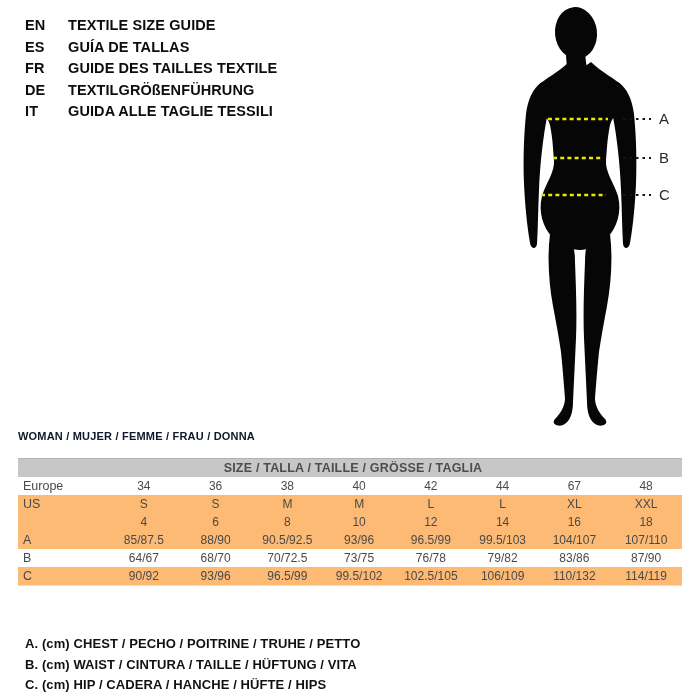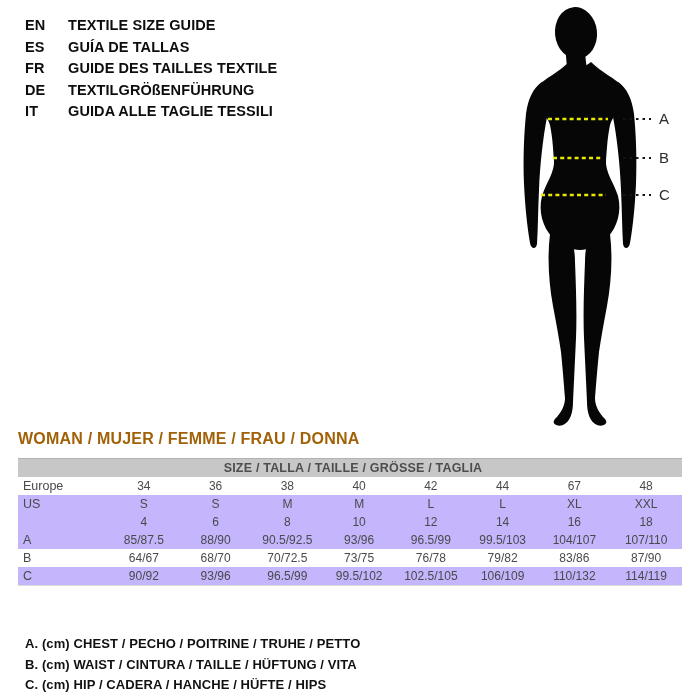--- a/index.html
+++ b/index.html
@@ -13,32 +13,32 @@
               color:#0d0d0d; letter-spacing:0.1px; }
   .lang-code { width:43px; }
 
   
   .figure-wrap { position:absolute; left:480px; top:0; width:220px; height:440px; }
   .figure-wrap svg { display:block; width:220px; height:440px; }
   .marker-label { font-family:"Liberation Sans", sans-serif; font-size:15px; fill:#2c2c2c; }
 
   
   .gender-line { position:absolute; left:18px; top:430px; font-weight:bold;
-                 font-size:16px; color:#a16207; letter-spacing:0.2px; }
+                 font-size:11px; color:#0f172a; letter-spacing:0.2px; }
 
   
   .size-table-wrap { position:absolute; left:18px; top:458px; width:664px; }
   table { border-collapse:collapse; table-layout:fixed; width:664px; }
   .header-row td { background:#c7c7c7; font-weight:bold; font-size:12.5px; color:#4d4d4d;
                    text-align:center; padding:2px 0 2px 6px; height:18px; letter-spacing:0.2px;
                    border-top:1px solid #b2b2b2; }
   tbody td { height:18px; line-height:18px; font-size:12px; color:#4a4a4a; text-align:center;
              padding:0; white-space:nowrap; }
   tbody td.row-label { text-align:left; padding-left:5px; font-size:12.5px; }
-  tr.shaded td { background:#c4b5fd; }
+  tr.shaded td { background:#fdba74; }
   col.label-col { width:90px; }
   table { border-bottom:1px solid #dcdcdc; }
 
   
   .legend { position:absolute; left:25px; top:634px; }
   .legend-line { font-weight:bold; font-size:13px; line-height:20.5px; color:#111111;
                  letter-spacing:0.1px; }
 </style>
 </head>
 <body>

